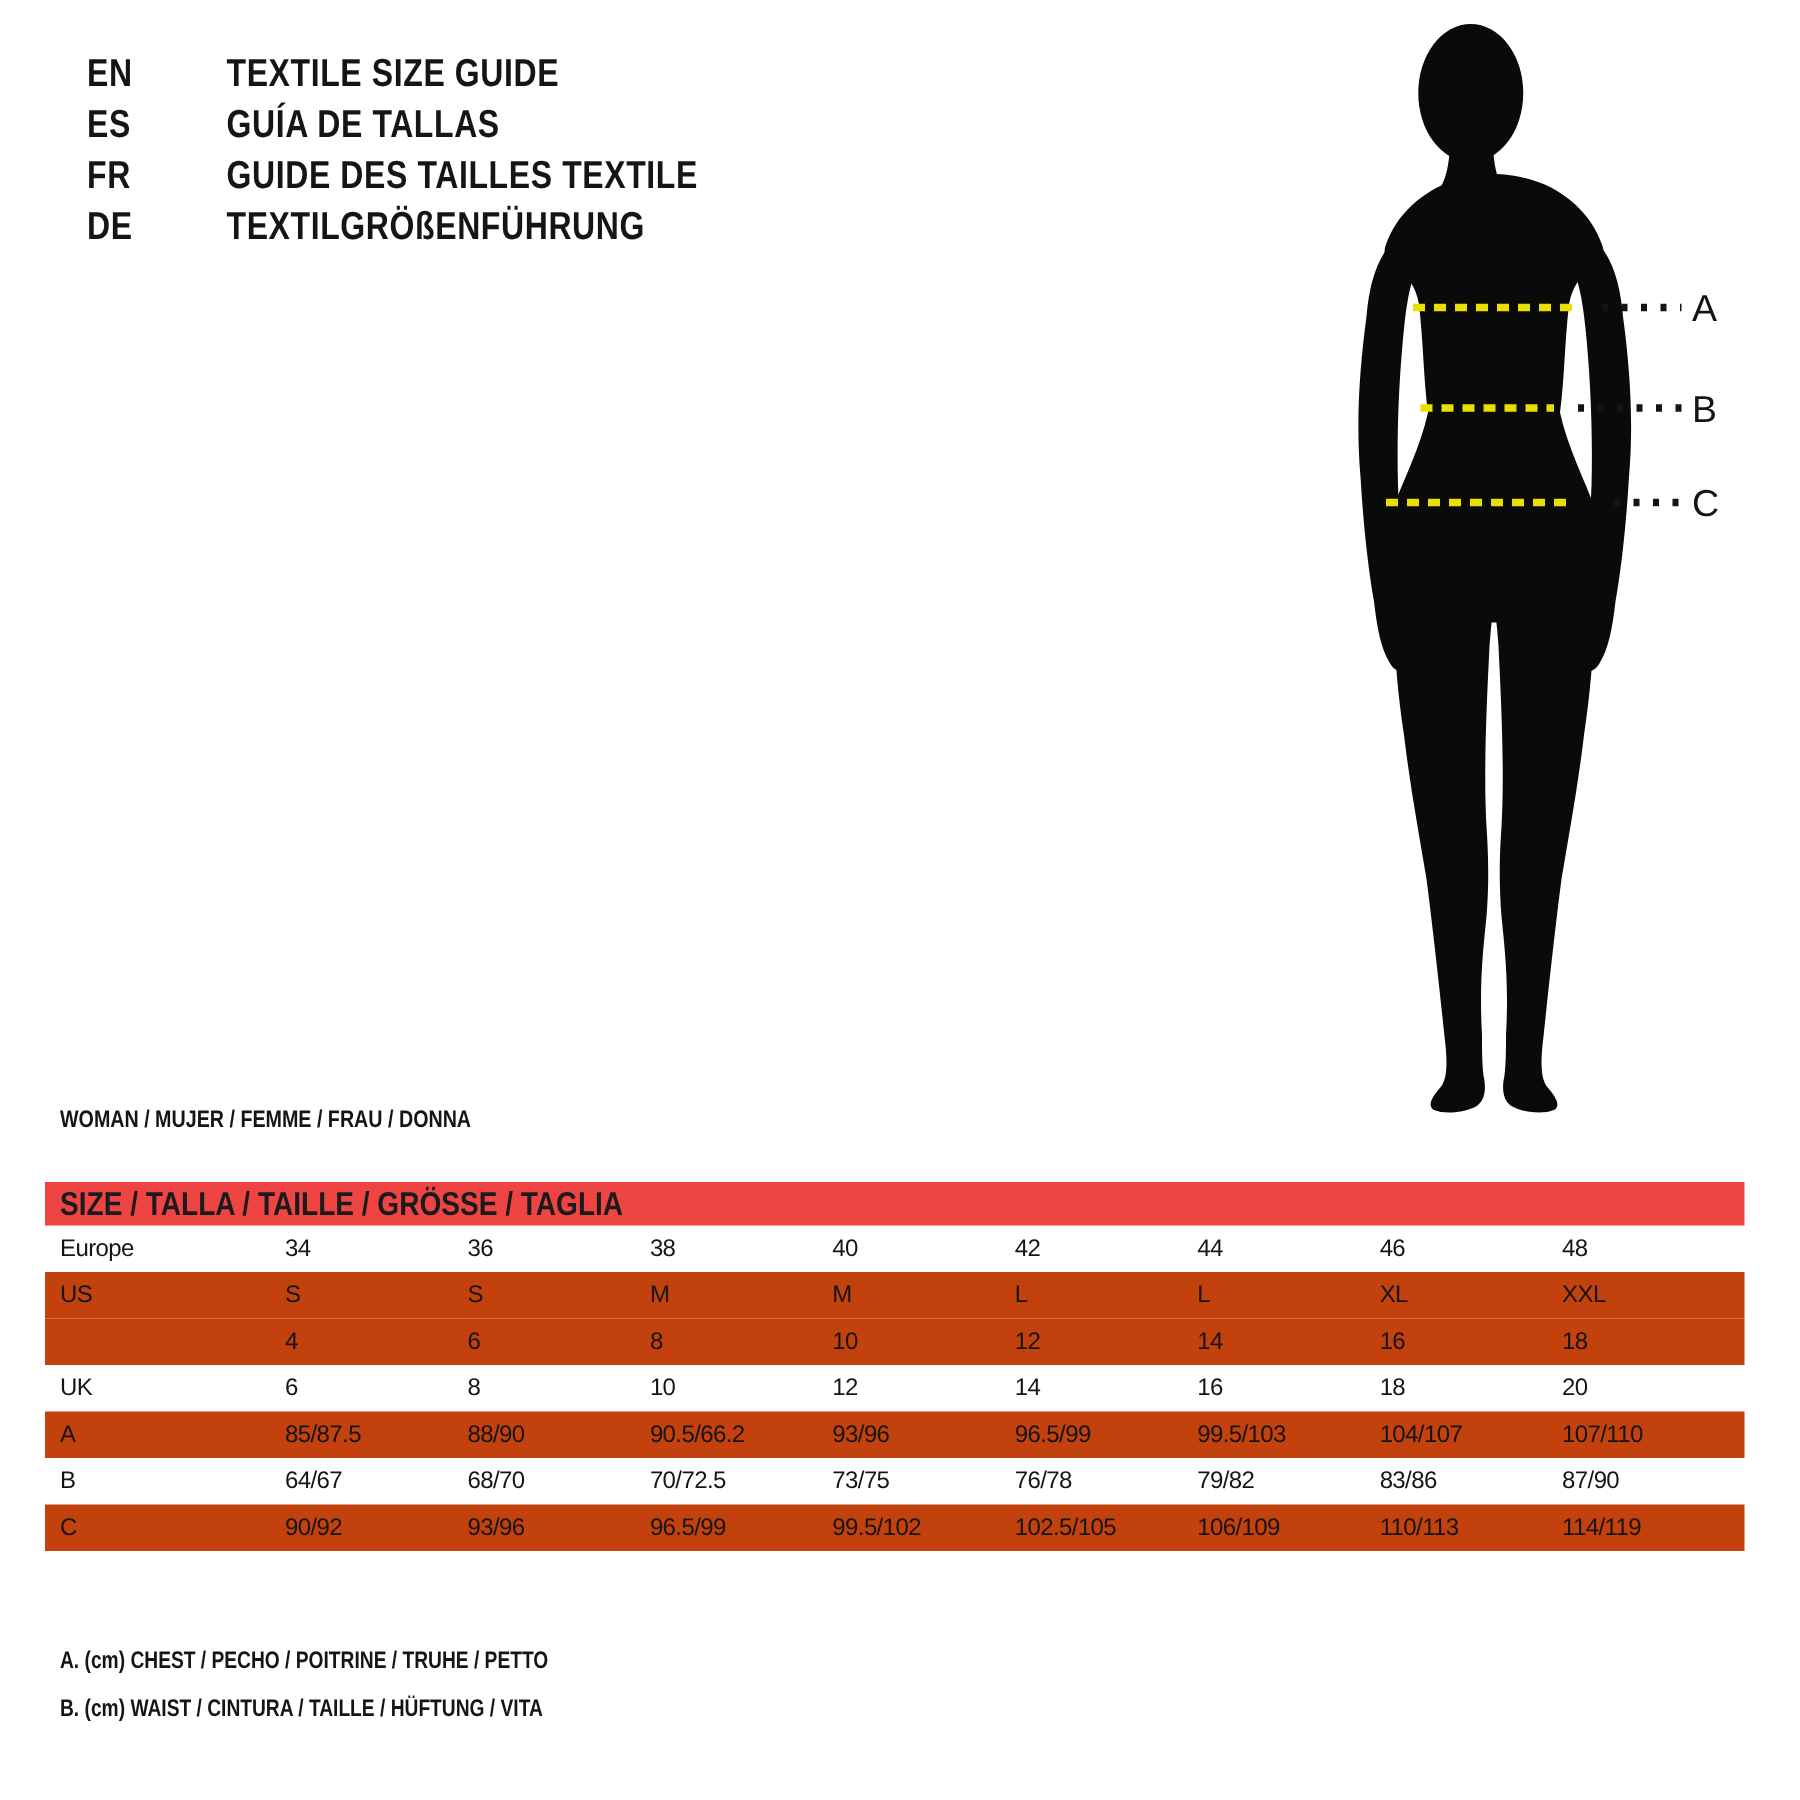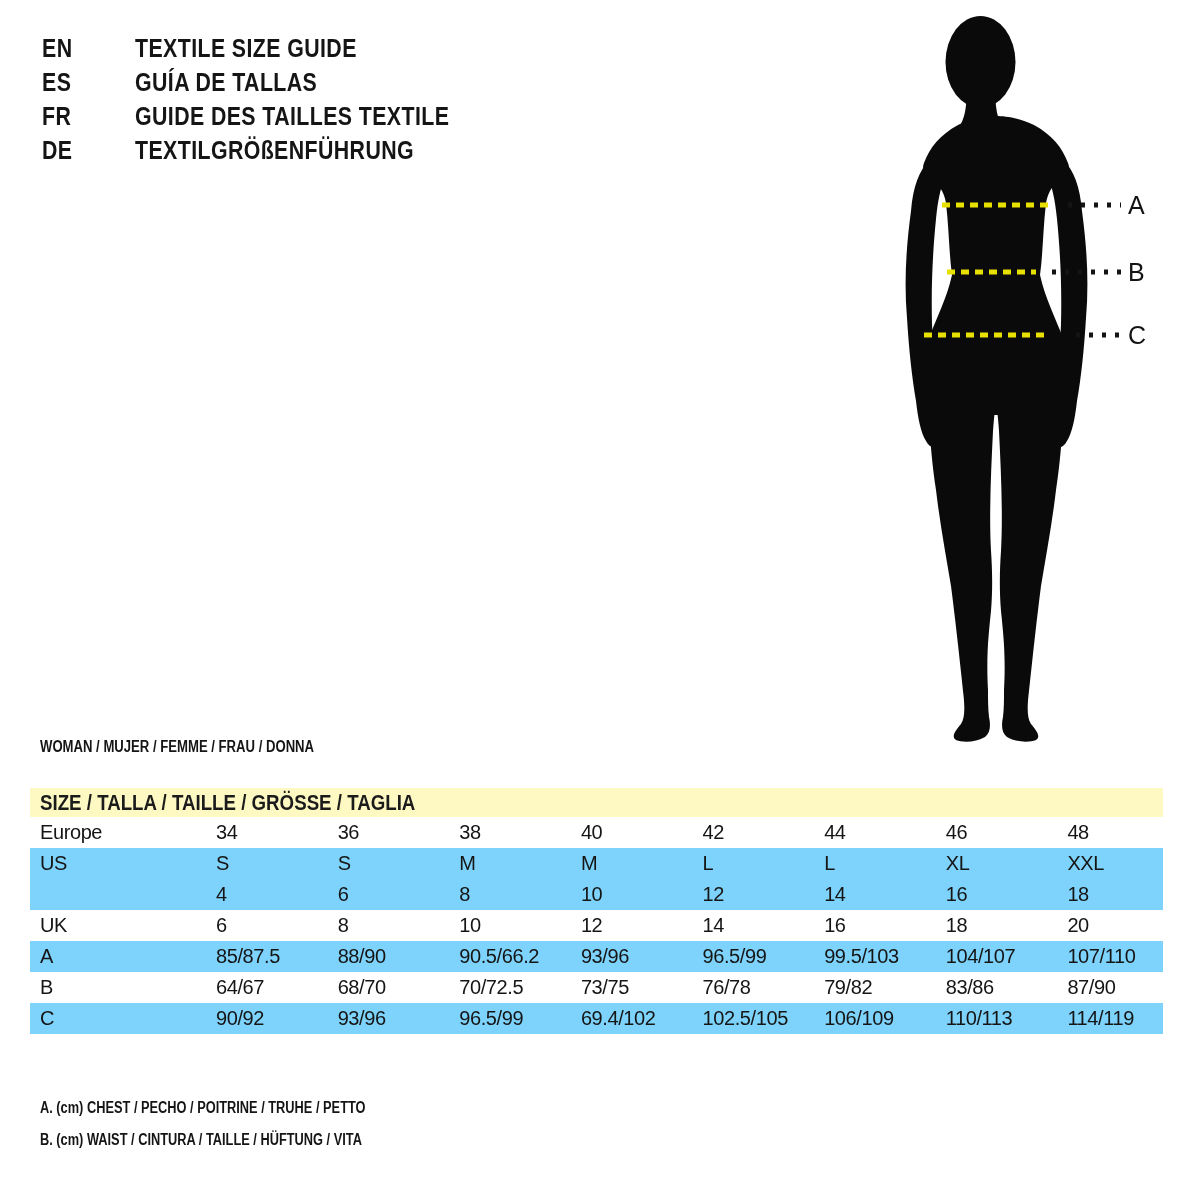--- a/index.html
+++ b/index.html
@@ -6,35 +6,35 @@
   body{
     width:1200px;height:1200px;position:relative;background:#ffffff;
     font-family:"Liberation Sans", sans-serif;color:#151515;overflow:hidden;
   }
   
   .cond{display:inline-block;transform:scaleX(.82);transform-origin:0 50%;white-space:nowrap;}
 
   
   .langs{position:absolute;left:42px;top:31px;}
   .lang-row{display:flex;align-items:center;height:34px;font-weight:bold;font-size:26px;letter-spacing:.5px;}
-  .lang-code{width:93px;flex:0 0 93px;}
+  .lang-code{width:93px;flex:0 0 93px;margin-left:16px;}
   .lang-title{flex:0 0 auto;text-align:center;}
 
   
   .figure-wrap{position:absolute;left:900px;top:13px;width:260px;height:730px;}
 
   
   .section-title{position:absolute;left:40px;top:738px;font-weight:bold;font-size:16px;}
 
   
   .size-table{position:absolute;left:30px;top:788px;width:1133px;}
-  .tbl-header{height:29px;line-height:29px;background:#fef9c3;padding-left:10px;
+  .tbl-header{height:29px;line-height:29px;background:#ef4444;padding-left:10px;
               font-weight:bold;font-size:22px;color:#1b1b1b;}
-  .tbl-row{display:flex;height:31px;line-height:31px;font-size:20px;letter-spacing:-.4px;gap:26px;}
-  .tbl-row.shaded{background:#7dd3fc;}
+  .tbl-row{display:flex;height:31px;line-height:31px;font-size:16px;letter-spacing:-.4px;}
+  .tbl-row.shaded{background:#c2410c;}
   .row-label{flex:0 0 150px;padding-left:10px;text-align:left;}
   .row-cell{flex:1 1 0;}
 
   
   .legend{position:absolute;left:40px;top:1092px;}
   .legend-line{height:32px;line-height:32px;font-weight:bold;font-size:16px;}
 </style>
 </head>
 <body>
 
@@ -223,21 +223,21 @@
         <div class="row-cell">76/78</div>
         <div class="row-cell">79/82</div>
         <div class="row-cell">83/86</div>
         <div class="row-cell">87/90</div>
       </div>
       <div class="tbl-row shaded">
         <div class="row-label">C</div>
         <div class="row-cell">90/92</div>
         <div class="row-cell">93/96</div>
         <div class="row-cell">96.5/99</div>
-        <div class="row-cell">69.4/102</div>
+        <div class="row-cell">99.5/102</div>
         <div class="row-cell">102.5/105</div>
         <div class="row-cell">106/109</div>
         <div class="row-cell">110/113</div>
         <div class="row-cell">114/119</div>
       </div>
     </div>
 </div>
 
 <div class="legend">
     <div class="legend-line"><span class="cond" style="transform:scaleX(.8);">A. (cm) CHEST / PECHO / POITRINE / TRUHE / PETTO</span></div>

